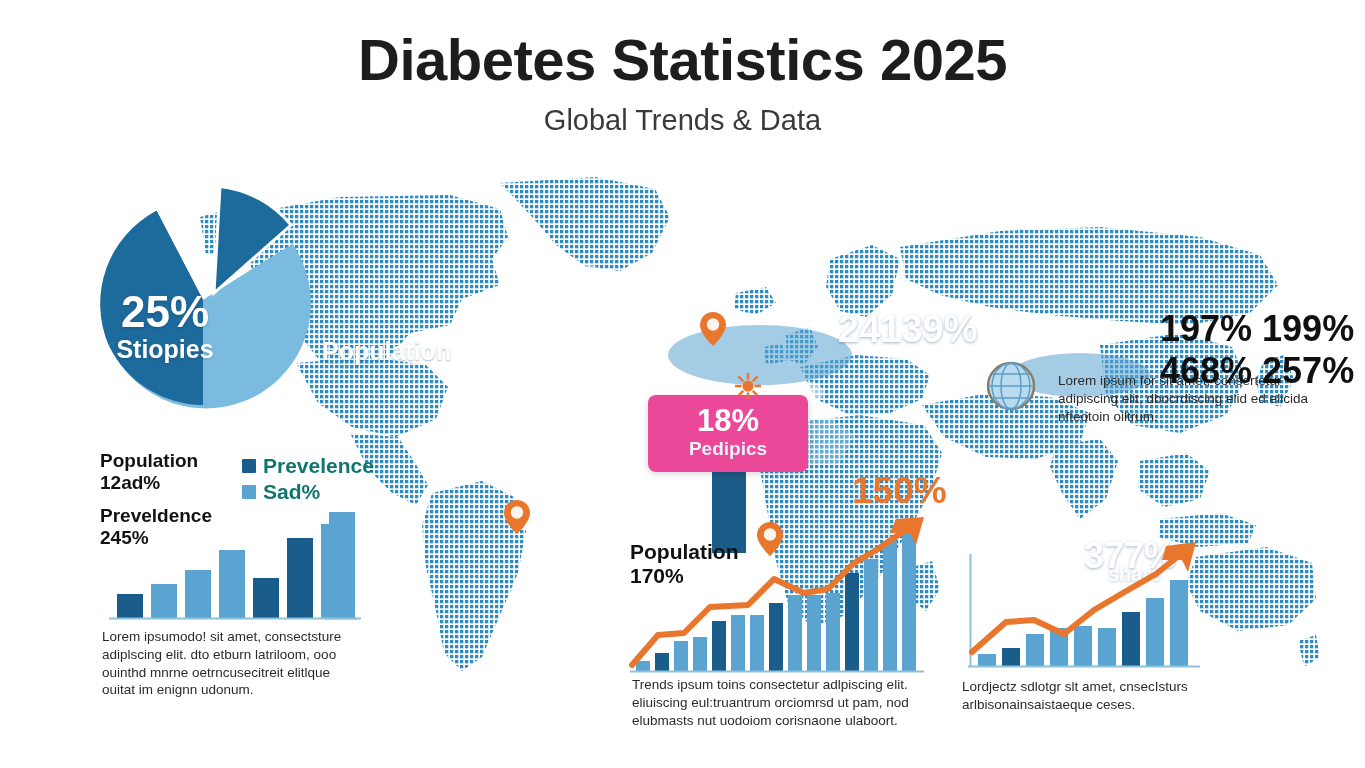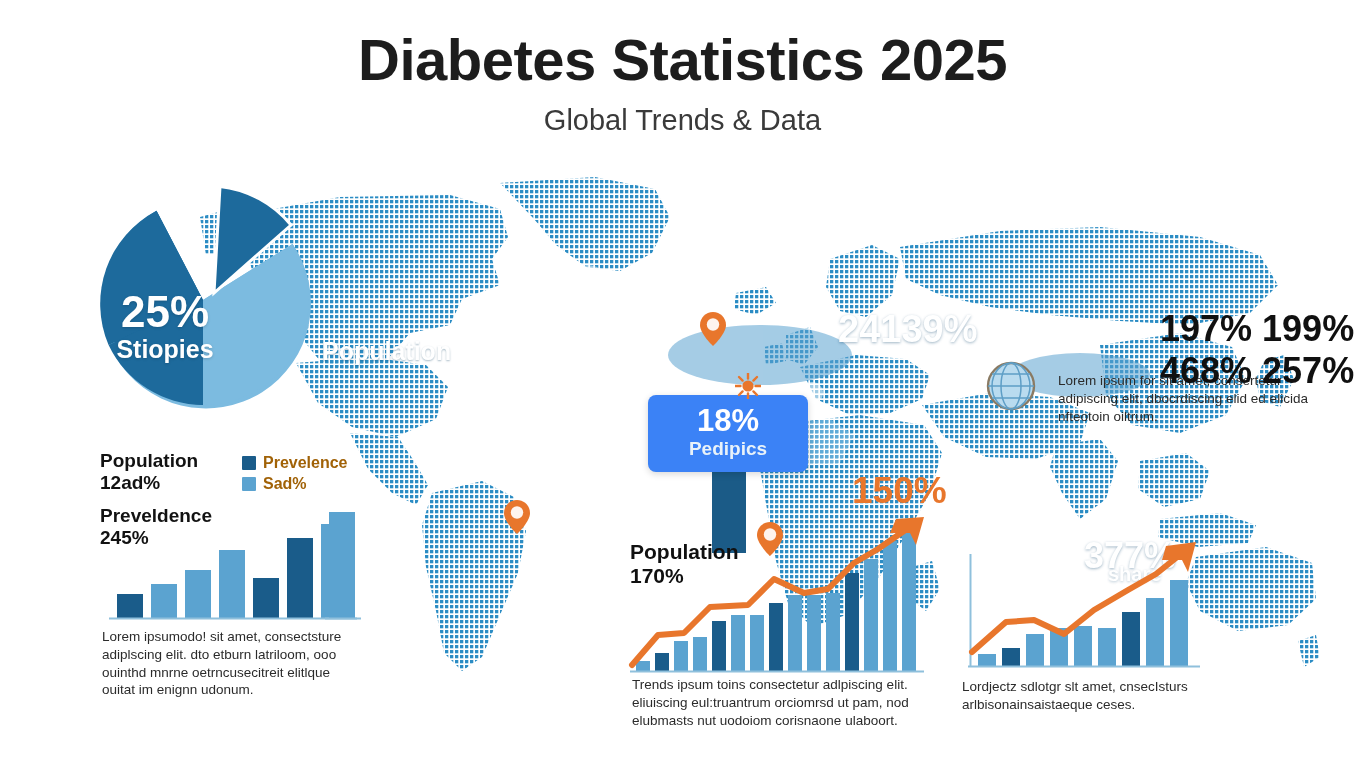--- a/index.html
+++ b/index.html
@@ -127,23 +127,23 @@
   }
   .swatch {
     width: 14px;
     height: 14px;
     flex: 0 0 14px;
     border-radius: 1px;
   }
   .swatch.dark { background: #1a5c8a; }
   .swatch.light { background: #5ba3d0; }
   .legend-text {
-    font-size: 16px;
-    font-weight: 700;
-    color: #a16207;
+    font-size: 21px;
+    font-weight: 700;
+    color: #0f766e;
     line-height: 1;
     text-align: right;
   }
 
   
   .chart {
     position: absolute;
     z-index: 18;
   }
   .chart svg { display: block; }
@@ -165,21 +165,21 @@
     text-shadow: 0 1px 2px rgba(10,60,95,0.35);
     white-space: nowrap;
   }
 
   .dark-badge {
     position: absolute;
     left: 648px;
     top: 395px;
     width: 160px;
     padding: 10px 0 12px 0;
-    background: #3b82f6;
+    background: #ec4899;
     border-radius: 8px;
     text-align: center;
     z-index: 18;
     box-shadow: 0 2px 7px rgba(0,0,0,0.16);
   }
   .dark-badge .bv {
     font-size: 31px;
     font-weight: 700;
     color: #ffffff;
     line-height: 1;

